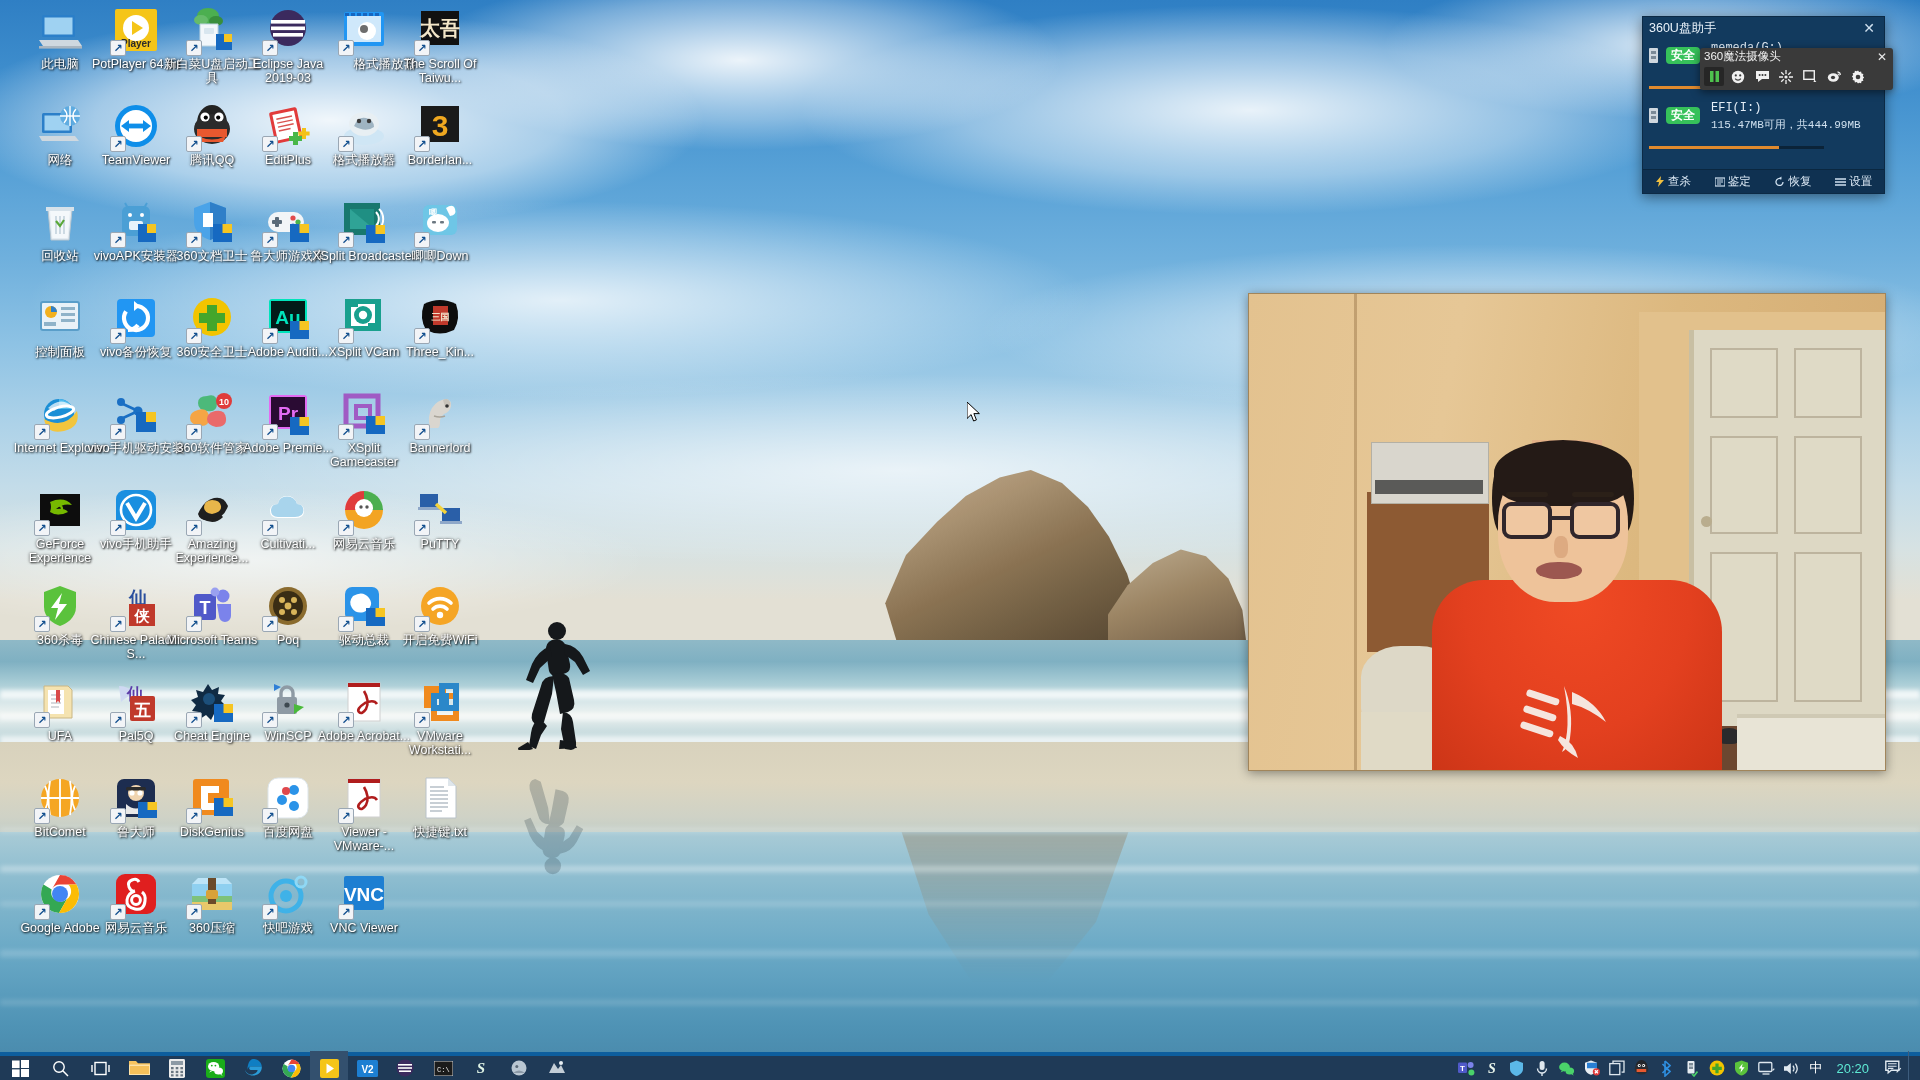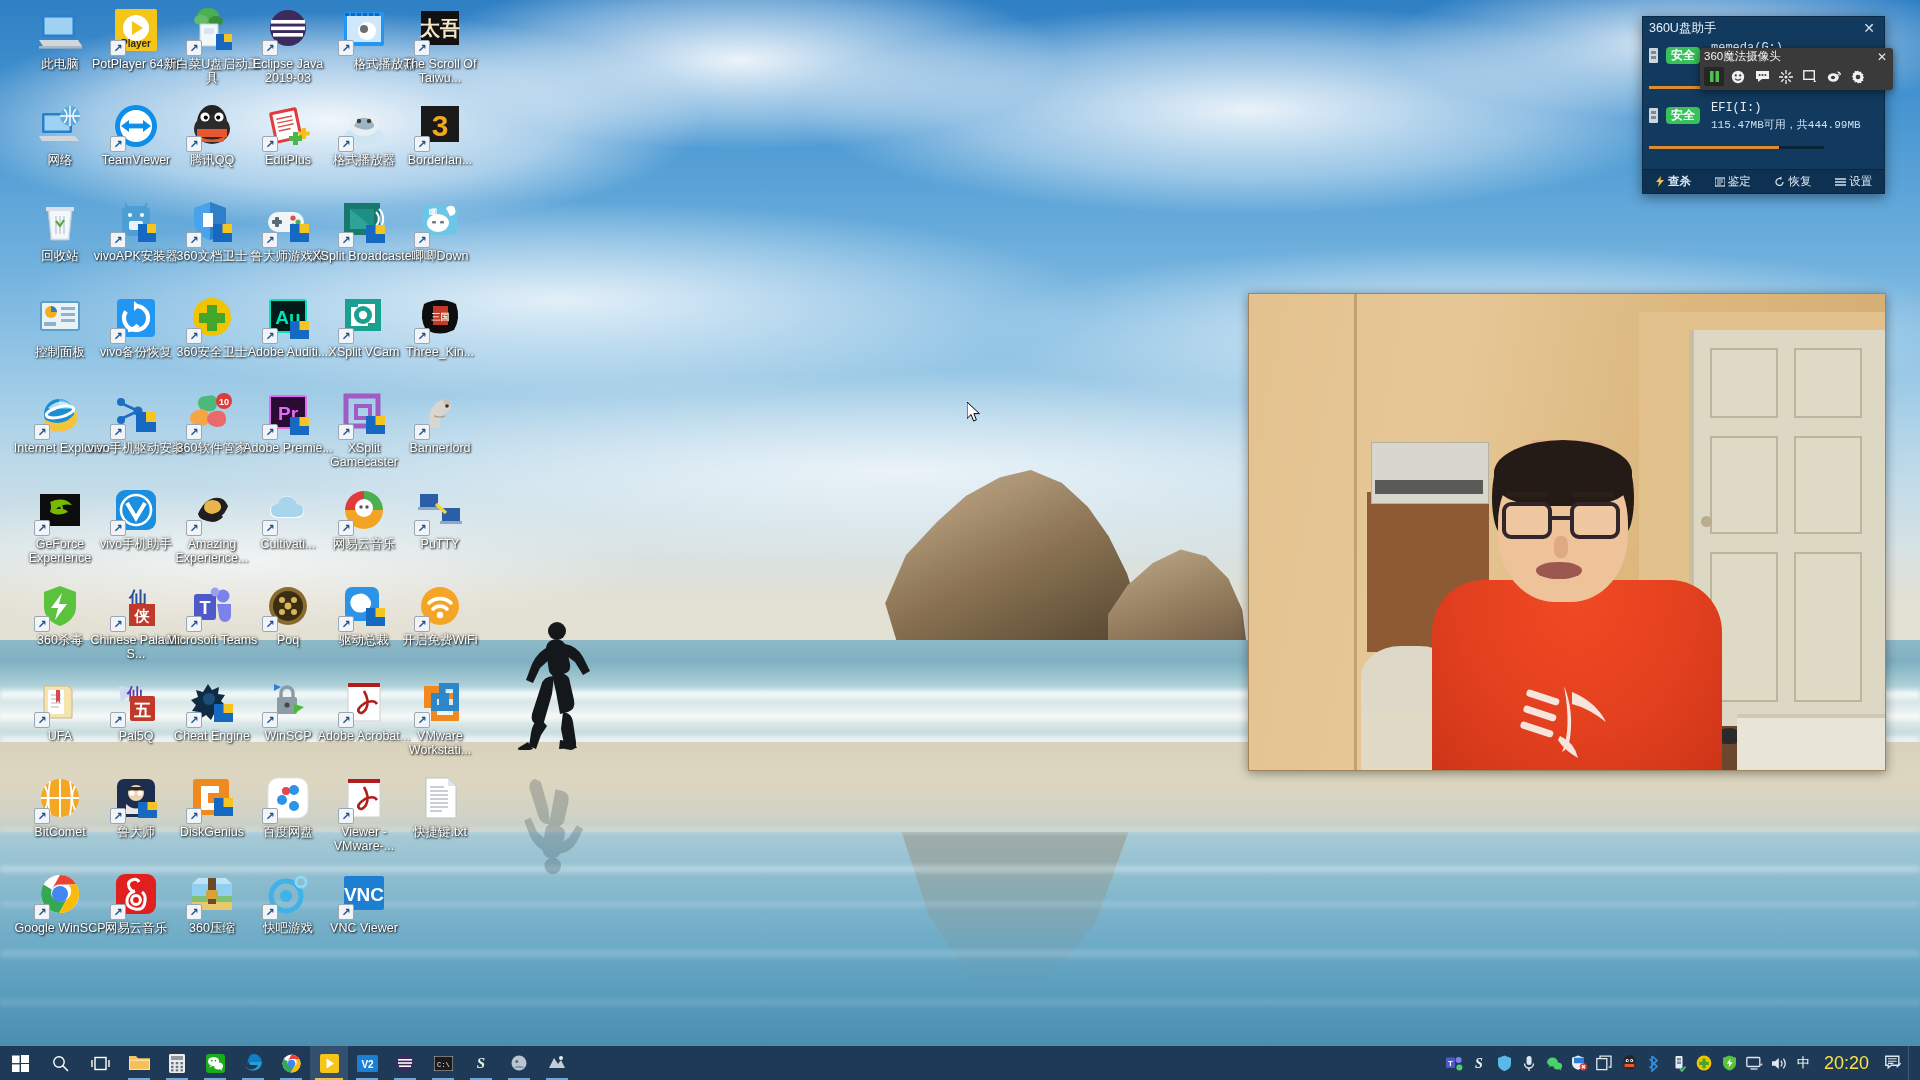--- a/index.html
+++ b/index.html
@@ -216,40 +216,40 @@
     border-radius:52px 52px 0 0;
   }
   .cam-collar{position:absolute;left:108px;top:0px;width:70px;height:34px;background:#e3b187;border-radius:0 0 50% 50%;}
   .cam-logo{position:absolute;left:96px;bottom:0px;width:110px;height:86px;}
 
   
   #cursor { position:absolute; left:967px; top:402px; width:14px; height:21px; }
 
   
   #taskbar {
-    position:absolute; left:0; bottom:0; width:1920px; height:34px;
+    position:absolute; left:0; bottom:0; width:1920px; height:24px;
     background:#1f3a57;
     display:flex; align-items:center;
     color:#fff; font-size:12px;
   }
   .tb-btn {
     width:40px; height:34px; display:flex; align-items:center; justify-content:center;
     position:relative; cursor:pointer;
   }
   .tb-btn.app { width:38px; }
   .tb-btn.active { background:#33506e; }
   .tb-btn.active::after{content:"";position:absolute;left:5px;right:5px;bottom:0;height:2.5px;background:#f0c040;}
   .tb-btn.running::after{content:"";position:absolute;left:8px;right:8px;bottom:0;height:2px;background:#6fa8dc;}
   .tray { margin-left:auto; display:flex; align-items:center; height:34px; padding-right:4px; }
   .tray .ticon {
     width:25px; height:34px; display:flex; align-items:center; justify-content:center;
     font-size:13px; cursor:pointer;
   }
   .tray .clock {
-    padding:0 9px; font-size:18px; color:#fde047; cursor:pointer; white-space:nowrap;
+    padding:0 9px; font-size:13px; color:#5eead4; cursor:pointer; white-space:nowrap;
   }
   .tray .ime { font-size:13px; padding:0 5px; cursor:pointer; }
   .tray .notif { width:30px; display:flex;align-items:center;justify-content:center;cursor:pointer;}
   .showdesk { width:8px; height:34px; border-left:1px solid #3d5d7e; cursor:pointer; }
 
   svg { display:block; }
 </style>
 </head>
 <body>
 
@@ -1007,21 +1007,21 @@
         <div class="glyph">
           <svg viewBox="0 0 48 48" width="48" height="48">
             <circle cx="24" cy="24" r="19" fill="#fff"></circle>
             <path d="M24 5a19 19 0 0 1 16.5 9.6H24a9.4 9.4 0 0 0-8.2 4.9z" fill="#ea4335"></path>
             <path d="M7.5 14.6A19 19 0 0 0 23 42.9l8-13.8a9.4 9.4 0 0 1-15.3-9.6z" fill="#34a853"></path>
             <path d="M40.5 14.6A19 19 0 0 1 23 42.9l8-13.8a9.4 9.4 0 0 0 1.3-14.5z" fill="#fbbc05"></path>
             <circle cx="24" cy="24" r="8" fill="#4285f4"></circle>
           </svg>
           <span class="shortcut"></span>
         </div>
-        <div class="lbl">Google WinSCP</div>
+        <div class="lbl">Google Adobe</div>
       </div>
       <div class="dicon" style="left: 84px; top: 870px;">
         <div class="glyph">
           <svg viewBox="0 0 48 48" width="48" height="48">
             <rect x="4" y="4" width="40" height="40" rx="9" fill="#e01f1f"></rect>
             <path d="M27 12q-2-4-7-2t-3 7 6 4q-7 2-8 9t8 9 10-8q1-6-3-9" stroke="#fff" stroke-width="3" fill="none"></path>
             <circle cx="24" cy="30" r="4.4" fill="none" stroke="#fff" stroke-width="3"></circle>
           </svg>
           <span class="shortcut"></span>
         </div>
@@ -1092,21 +1092,21 @@
       <div class="drive-bar">
           <i style="width:74%"></i>
         </div>
     </div>
 
     <div class="uw-foot">
       <span>
         <svg width="10" height="11" viewBox="0 0 10 11">
             <path d="M6 0 L1 6 H4 L3 11 L9 4 H5.5z" fill="#f0c040"></path>
           </svg>
-        <b style="font-weight:bold">查杀</b>
+        <b style="font-weight:normal">查杀</b>
       </span>
       <span>
         <svg width="10" height="10" viewBox="0 0 10 10">
             <rect x="0" y="1" width="10" height="8" fill="none" stroke="#cfe0ef" stroke-width="1.2"></rect>
             <path d="M2 3h6M2 5h6M2 7h4" stroke="#cfe0ef" stroke-width="1"></path>
           </svg>
         <b style="font-weight:normal">鉴定</b>
       </span>
       <span>
         <svg width="11" height="11" viewBox="0 0 11 11">

